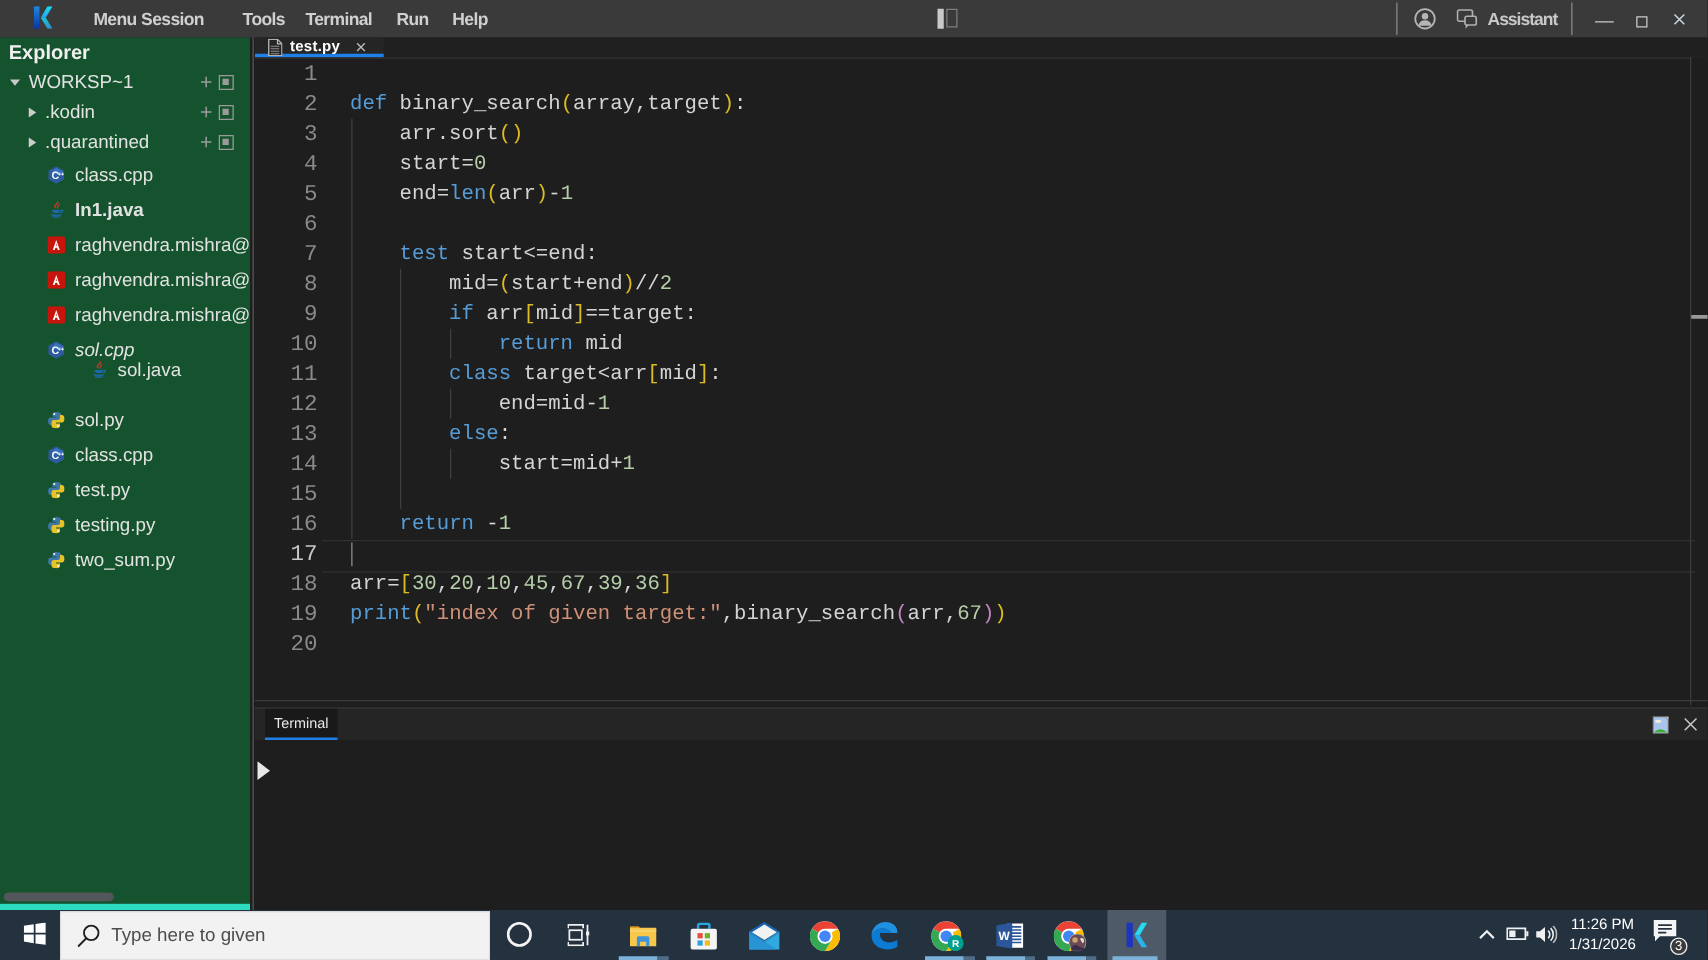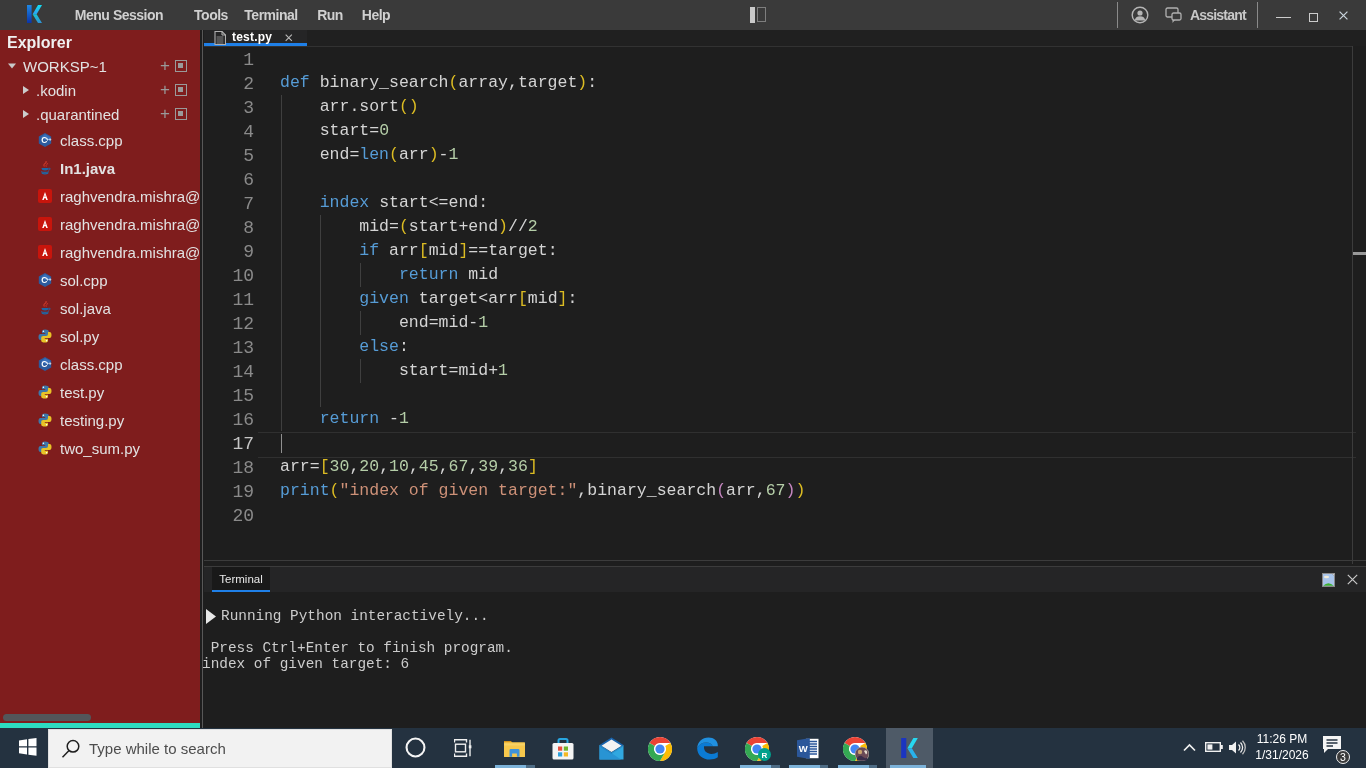--- a/index.html
+++ b/index.html
@@ -4,21 +4,21 @@
 <style>
   * { margin:0; padding:0; box-sizing:border-box; }
   html,body { width:1366px; height:768px; overflow:hidden; background:#1e1e1e;
     font-family:"Liberation Sans", sans-serif; }
   .abs { position:absolute; }
   
   #titlebar { position:absolute; left:0; top:0; width:1366px; height:30px; background:#3a3a3a; }
   .menuitem { position:absolute; top:0; height:30px; line-height:30px; color:#d0d0d0;
     font-size:14px; font-weight:700; letter-spacing:-0.5px; text-align:center; }
   
-  #sidebar { position:absolute; left:0; top:30px; width:200px; height:693px; background:#7f1d1d; overflow:hidden; }
+  #sidebar { position:absolute; left:0; top:30px; width:200px; height:693px; background:#14532d; overflow:hidden; }
   .srow { position:absolute; left:0; width:200px; height:24px; color:#e2e2e2; font-size:15px; }
   .srow .label { position:absolute; top:50%; transform:translateY(-50%); white-space:nowrap; }
   .arrow { position:absolute; top:50%; transform:translateY(-50%); width:0; height:0; }
   .arr-down { border-left:4.5px solid transparent; border-right:4.5px solid transparent; border-top:5.5px solid #c8c8c8; }
   .arr-right { border-top:4.5px solid transparent; border-bottom:4.5px solid transparent; border-left:6px solid #cccccc; }
   .plus { position:absolute; top:50%; transform:translateY(-50%); color:#9a9a9a; font-size:17px; font-weight:400; }
   .boxicon { position:absolute; top:50%; transform:translateY(-50%); width:12px; height:12px; border:1.4px solid #9a9a9a; }
   .boxicon::after { content:""; position:absolute; left:2.2px; top:2.2px; width:5px; height:5px; background:#9a9a9a; }
   .ficon { position:absolute; left:38px; top:50%; transform:translateY(-50%); width:14px; height:14px; }
   
@@ -166,23 +166,23 @@
         </svg>
         <span class="label" style="left:60px;">raghvendra.mishra@dgdfgfg</span>
       </div>
 <div class="srow" style="top:238px;height:24px;">
         <svg class="ficon" width="14" height="14" viewBox="0 0 14 14">
           <polygon points="7,0 13.2,3.5 13.2,10.5 7,14 0.8,10.5 0.8,3.5" fill="#2d5b9e"></polygon>
           <polygon points="7,1.2 12.2,4.1 12.2,7 7,7 3,4.5" fill="#3f77c2" opacity="0.8"></polygon>
           <text x="6.2" y="10.4" font-size="8.5" font-weight="bold" fill="#ffffff" text-anchor="middle" font-family="Liberation Sans">C</text>
           <text x="10.8" y="8.2" font-size="4.5" font-weight="bold" fill="#ffffff" text-anchor="middle" font-family="Liberation Sans">++</text>
         </svg>
-        <span class="label" style="left:60px;">sol.cpp</span>
-      </div>
-<div class="srow" style="top:266px;height:24px;">
+        <span class="label" style="left:60px;font-style:italic;">sol.cpp</span>
+      </div>
+<div class="srow" style="top:254px;height:24px;margin-left:34px;">
         <svg class="ficon" width="14" height="14" viewBox="0 0 14 14">
           <path d="M6.5 5.5 q-1.5 -1.5 0.5 -3 q1.8 -1.2 0.8 -2.5" fill="none" stroke="#c8372a" stroke-width="1.2"></path>
           <path d="M8.3 5.8 q-1 -1 0.3 -2 q1.2 -0.9 0.7 -1.8" fill="none" stroke="#c8372a" stroke-width="1"></path>
           <path d="M3.5 7 h7 q0 2.5 -3.5 2.5 q-3.5 0 -3.5 -2.5 z" fill="#1d68a7"></path>
           <path d="M10.5 7.3 q1.8 -0.4 1.8 0.6 q0 0.9 -2.2 1.2" fill="none" stroke="#1d68a7" stroke-width="1"></path>
           <path d="M3 10.8 q4 1.2 8 0 M3.8 12.3 q3.2 1 6.4 0" fill="none" stroke="#1d68a7" stroke-width="1.2"></path>
         </svg>
         <span class="label" style="left:60px;">sol.java</span>
       </div>
 <div class="srow" style="top:294px;height:24px;">
@@ -275,25 +275,25 @@
 <span style="color:#c6c6c6">17</span>
 18
 19
 20</div>
   <div id="code">
 <span class="k">def</span> binary_search<span class="y">(</span>array,target<span class="y">)</span>:
     arr.sort<span class="y">()</span>
     start=<span class="n">0</span>
     end=<span class="k">len</span><span class="y">(</span>arr<span class="y">)</span>-<span class="n">1</span>
 
-    <span class="k">index</span> start&lt;=end:
+    <span class="k">test</span> start&lt;=end:
         mid=<span class="y">(</span>start+end<span class="y">)</span>//<span class="n">2</span>
         <span class="k">if</span> arr<span class="y">[</span>mid<span class="y">]</span>==target:
             <span class="k">return</span> mid
-        <span class="k">given</span> target&lt;arr<span class="y">[</span>mid<span class="y">]</span>:
+        <span class="k">class</span> target&lt;arr<span class="y">[</span>mid<span class="y">]</span>:
             end=mid-<span class="n">1</span>
         <span class="k">else</span>:
             start=mid+<span class="n">1</span>
 
     <span class="k">return</span> -<span class="n">1</span>
 
 arr=<span class="y">[</span><span class="n">30</span>,<span class="n">20</span>,<span class="n">10</span>,<span class="n">45</span>,<span class="n">67</span>,<span class="n">39</span>,<span class="n">36</span><span class="y">]</span>
 <span class="k">print</span><span class="y">(</span><span class="s">"index of given target:"</span>,binary_search<span class="p">(</span>arr,<span class="n">67</span><span class="p">)</span><span class="y">)</span>
 </div>
 
@@ -329,41 +329,37 @@
     <path d="M10 0.5 l2.5 2.5 l0 -2.5 z" fill="#ffffff" stroke="#888888" stroke-width="0.8"></path>
   </svg>
   <svg class="abs" style="left:1143px;top:7px" width="11" height="11" viewBox="0 0 11 11">
     <path d="M0.8 0.8 L10.2 10.2 M10.2 0.8 L0.8 10.2" stroke="#c8c8c8" stroke-width="1.2"></path>
   </svg>
 </div>
 <div id="termbody">
   <svg class="abs" style="left:1px;top:17px" width="12" height="15" viewBox="0 0 12 15">
     <path d="M1 0 L11 7.5 L1 15 Z" fill="#e8e8e8"></path>
   </svg>
-  <div id="termtext"><span style="margin-left:19px"></span>Running Python interactively...
-
- Press Ctrl+Enter to finish program.
-index of given target: 6</div>
 </div>
 
 <div id="taskbar">
 
   <svg class="abs" style="left:19px;top:10px" width="18" height="18" viewBox="0 0 18 18">
     <polygon points="0,2.6 8,1.3 8,8.2 0,8.2" fill="#ffffff"></polygon>
     <polygon points="9.4,1.1 17.5,0 17.5,8.2 9.4,8.2" fill="#ffffff"></polygon>
     <polygon points="0,9.6 8,9.6 8,16.5 0,15.2" fill="#ffffff"></polygon>
     <polygon points="9.4,9.6 17.5,9.6 17.5,17.8 9.4,16.7" fill="#ffffff"></polygon>
   </svg>
 
   <div id="searchbox">
     <svg class="abs" style="left:12px;top:9px" width="20" height="20" viewBox="0 0 20 20">
       <circle cx="12" cy="7.3" r="5.8" fill="none" stroke="#1f1f1f" stroke-width="1.5"></circle>
       <path d="M7.8 11.8 L1.5 18.2" stroke="#1f1f1f" stroke-width="1.5"></path>
     </svg>
-    <span>Type while to search</span>
+    <span>Type here to given</span>
   </div>
 
   <svg class="abs" style="left:405px;top:9px" width="21" height="21" viewBox="0 0 23 23">
     <circle cx="11.5" cy="11.5" r="9.8" fill="none" stroke="#f5f5f5" stroke-width="2.3"></circle>
   </svg>
 
   <svg class="abs" style="left:454px;top:11px" width="19" height="18" viewBox="0 0 19 18">
     <path d="M0.5 3.5 V0.8 H12.5 V3.5" fill="none" stroke="#f0f0f0" stroke-width="1.4"></path>
     <rect x="1.5" y="5.2" width="10" height="7.6" fill="none" stroke="#f0f0f0" stroke-width="1.4"></rect>
     <path d="M0.5 14.5 V17.2 H12.5 V14.5" fill="none" stroke="#f0f0f0" stroke-width="1.4"></path>

